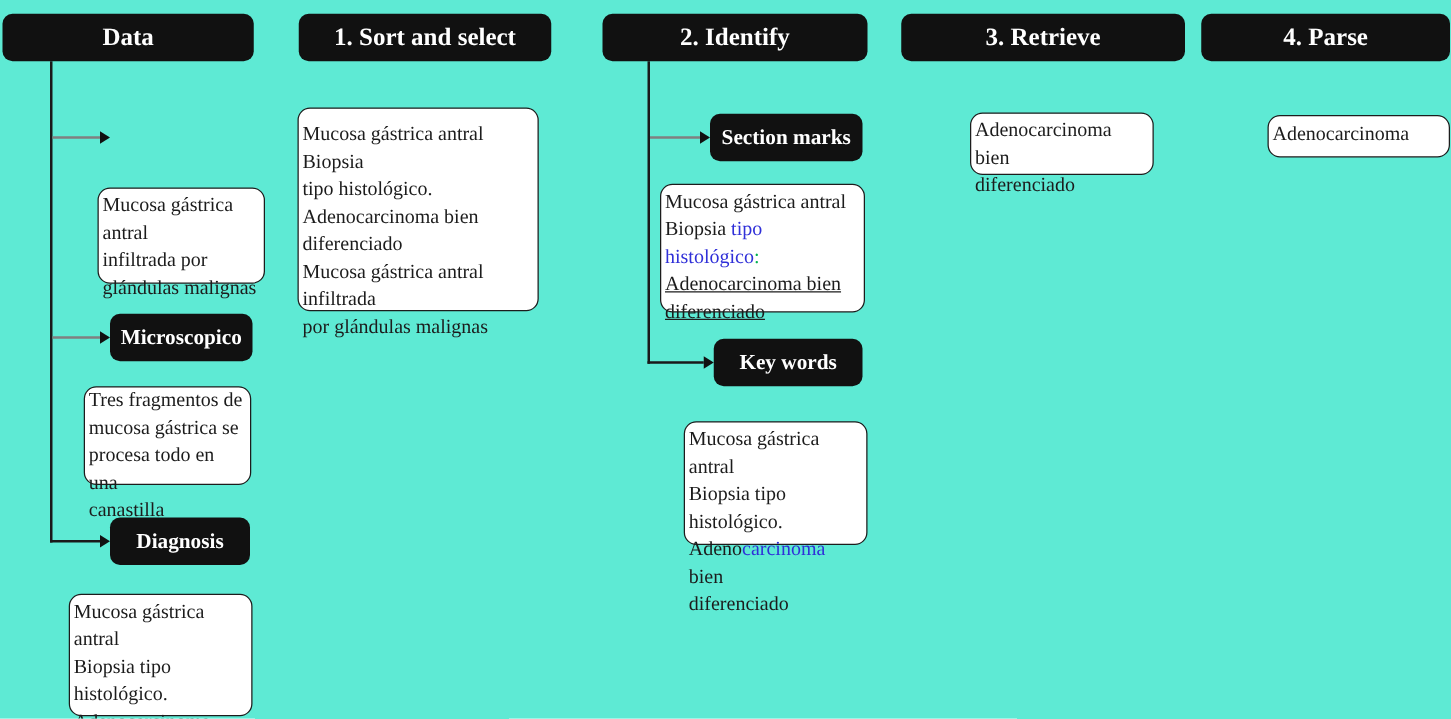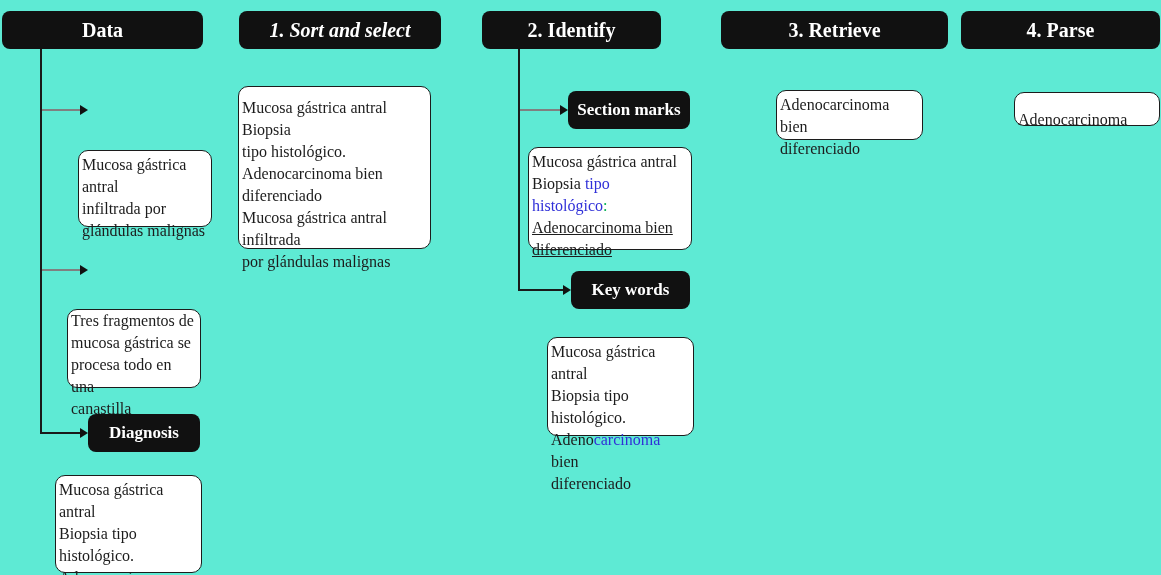--- a/index.html
+++ b/index.html
@@ -31,37 +31,38 @@
     border-top:5px solid transparent;border-bottom:5px solid transparent;
     border-left:8px solid #111111;
   }
 </style>
 </head>
 <body>
 
 <div class="canvas">
 
   <div class="header" style="left:2px;top:11px;width:201px;">Data</div>
-  <div class="header" style="left:239px;top:11px;width:202px;font-style:italic;">1. Sort and select</div>
-  <div class="header" style="left:482px;top:11px;width:179px;text-align:right;">2. Identify</div>
+  <div class="header" style="left:239px;top:11px;width:202px;">1. Sort and select</div>
+  <div class="header" style="left:482px;top:11px;width:212px;text-align:right;">2. Identify</div>
   <div class="header" style="left:721px;top:11px;width:227px;">3. Retrieve</div>
   <div class="header" style="left:961px;top:11px;width:199px;">4. Parse</div>
 
   <div class="vline" style="left:40px;top:49px;height:385px;"></div>
   <div class="hshaft gray" style="left:42px;top:109px;width:38px;"></div>
   <div class="ahead" style="left:80px;top:105px;"></div>
   <div class="hshaft gray" style="left:42px;top:269px;width:38px;"></div>
   <div class="ahead" style="left:80px;top:265px;"></div>
   <div class="hshaft blk" style="left:40px;top:432px;width:40px;"></div>
   <div class="ahead" style="left:80px;top:428px;"></div>
 
   <div class="textbox" style="left:78px;top:150px;width:134px;height:77px;">Mucosa gástrica antral
 infiltrada por
 glándulas malignas</div>
 
+  <div class="labelbox" style="left:88px;top:251px;width:114px;">Microscopico</div>
   <div class="textbox" style="left:67px;top:309px;width:134px;height:79px;padding-top:0;">Tres fragmentos de
 mucosa gástrica se
 procesa todo en una
 canastilla</div>
 
   <div class="labelbox" style="left:88px;top:414px;width:112px;">Diagnosis</div>
   <div class="textbox" style="left:55px;top:475px;width:147px;height:98px;">Mucosa gástrica antral
 Biopsia tipo histológico.
 Adenocarcinoma bien
 diferenciado</div>
@@ -87,15 +88,15 @@
 
   <div class="labelbox" style="left:571px;top:271px;width:119px;">Key words</div>
   <div class="textbox" style="left:547px;top:337px;width:147px;height:99px;"><span>Mucosa gástrica antral
 Biopsia tipo histológico.
 Adeno</span><span style="color: rgb(48, 48, 216);">carcinoma</span><span> bien
 diferenciado</span></div>
 
   <div class="textbox" style="left:776px;top:90px;width:147px;height:50px;">Adenocarcinoma bien
 diferenciado</div>
 
-  <div class="textbox" style="left:1014px;top:92px;width:146px;height:34px;padding-top:16px;">Adenocarcinoma</div>
+  <div class="textbox" style="left:1014px;top:92px;width:146px;height:34px;padding-top:4px;">Adenocarcinoma</div>
 
 </div>
 
 </body></html>

